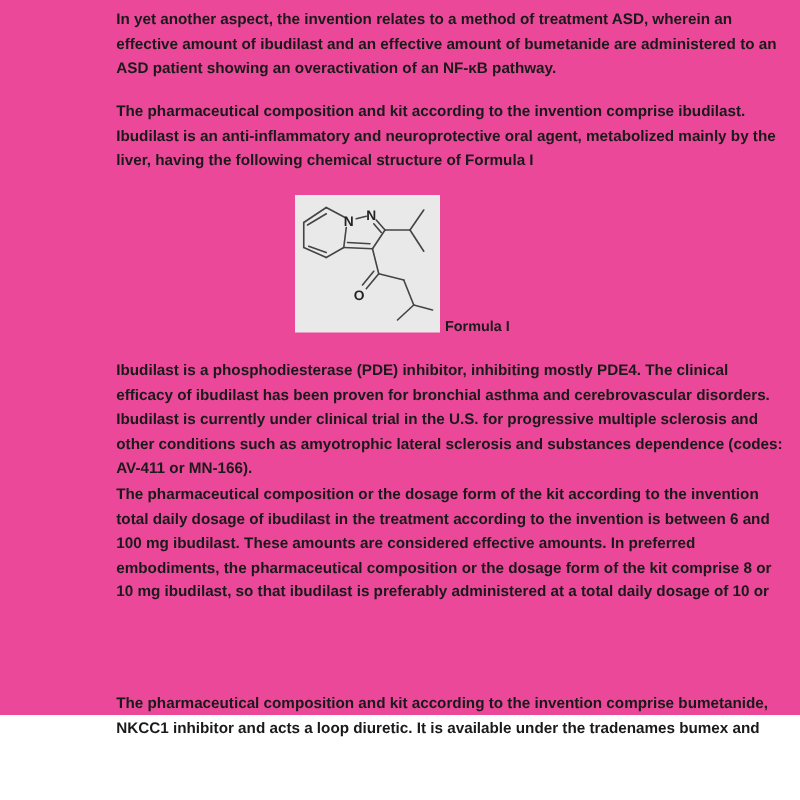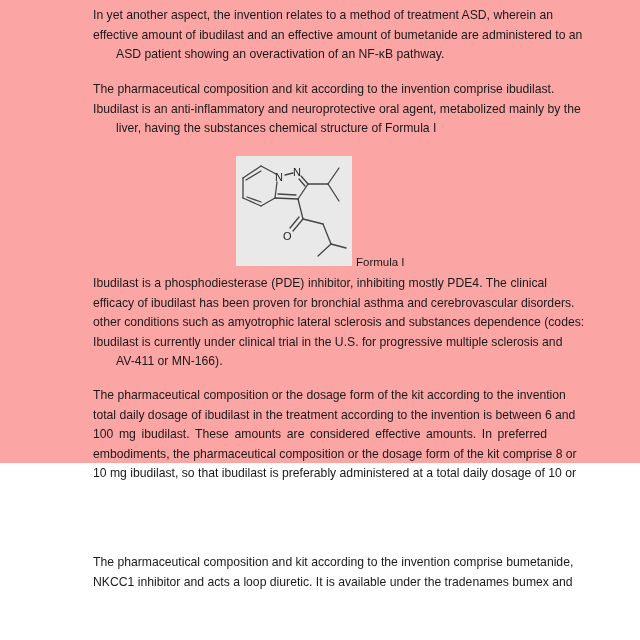--- a/index.html
+++ b/index.html
@@ -11,22 +11,23 @@
       width: 640px;
       height: 640px;
       position: relative;
       overflow: hidden;
       font-family: "Liberation Sans", sans-serif;
       color: #1a1a1a;
     }
     .page {
       position: absolute;
       left: 0; top: 0;
-      width: 640px; height: 463px;
-      background: #fca5a5;
+      width: 640px; height: 572px;
+      background: #ec4899;
+      font-weight: bold;
     }
     .para {
       position: absolute;
       left: 93px;
       width: 454px;
       font-size: 12.2px;
       line-height: 19.6px;
       text-align: justify;
       margin: 0;
       letter-spacing: 0;
@@ -34,25 +35,24 @@
     }
     .line {
       display: block;
       text-align: justify;
       text-align-last: justify;
       white-space: nowrap;
       height: 19.6px;
     }
     .line.last {
       text-align-last: left;
-      margin-left: 23px;
     }
     #p1 { top: 6px; }
     #p2 { top: 80px; }
-    #p3 { top: 274px; }
+    #p3 { top: 287px; }
     #p4 { top: 386px; }
     #p5 { top: 553px; }
 
     .formula-box {
       position: absolute;
       left: 236px;
       top: 156px;
       width: 116px;
       height: 110px;
       background: #e9e9e9;
@@ -89,21 +89,21 @@
 
   <div class="para" id="p1">
     <span class="line">In yet another aspect, the invention relates to a method of treatment ASD, wherein an</span>
     <span class="line">effective amount of ibudilast and an effective amount of bumetanide are administered to an</span>
     <span class="line last">ASD patient showing an overactivation of an NF-κB pathway.</span>
   </div>
 
   <div class="para" id="p2">
     <span class="line">The pharmaceutical composition and kit according to the invention comprise ibudilast.</span>
     <span class="line">Ibudilast is an anti-inflammatory and neuroprotective oral agent, metabolized mainly by the</span>
-    <span class="line last">liver, having the substances chemical structure of Formula I</span>
+    <span class="line last">liver, having the following chemical structure of Formula I</span>
   </div>
 
   <div class="formula-box" style="background: rgb(233, 233, 233);">
     <svg viewBox="0 0 116 110">
 
       <g>
         <line class="bond" x1="25" y1="10" x2="40" y2="18"></line>
         <line class="bond" x1="7" y1="22" x2="25" y2="10"></line>
         <line class="bond" x1="10" y1="24" x2="25" y2="15"></line>
         <line class="bond" x1="7" y1="22" x2="7" y2="42"></line>
@@ -141,22 +141,22 @@
       <text class="atom" x="39" y="25">N</text>
       <text class="atom" x="57" y="20">N</text>
       <text class="atom" x="47" y="84">O</text>
     </svg>
   </div>
   <span class="formula-label">Formula I</span>
 
   <div class="para" id="p3">
     <span class="line">Ibudilast is a phosphodiesterase (PDE) inhibitor, inhibiting mostly PDE4. The clinical</span>
     <span class="line">efficacy of ibudilast has been proven for bronchial asthma and cerebrovascular disorders.</span>
+    <span class="line">Ibudilast is currently under clinical trial in the U.S. for progressive multiple sclerosis and</span>
     <span class="line">other conditions such as amyotrophic lateral sclerosis and substances dependence (codes:</span>
-    <span class="line">Ibudilast is currently under clinical trial in the U.S. for progressive multiple sclerosis and</span>
     <span class="line last">AV-411 or MN-166).</span>
   </div>
 
   <div class="para" id="p4">
     <span class="line">The pharmaceutical composition or the dosage form of the kit according to the invention</span>
     <span class="line">total daily dosage of ibudilast in the treatment according to the invention is between 6 and</span>
     <span class="line">100 mg ibudilast. These amounts are considered effective amounts. In preferred</span>
     <span class="line">embodiments, the pharmaceutical composition or the dosage form of the kit comprise 8 or</span>
     <span class="line">10 mg ibudilast, so that ibudilast is preferably administered at a total daily dosage of 10 or</span>
   </div>

